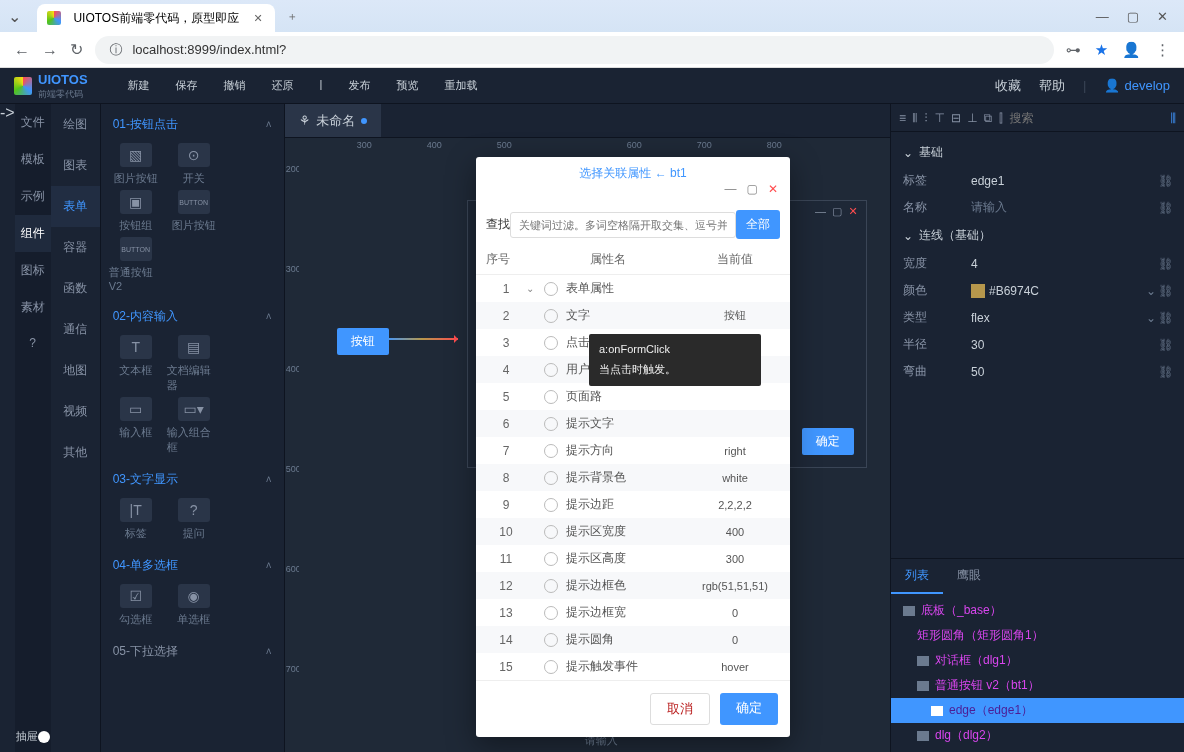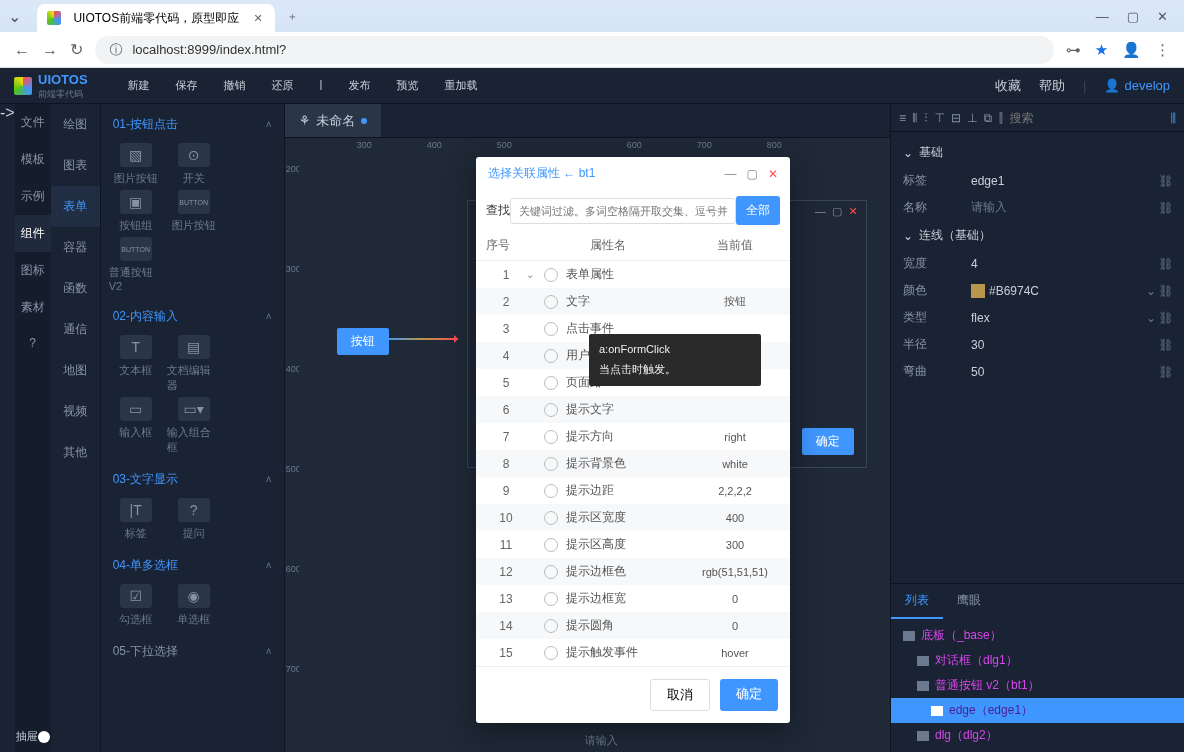--- a/index.html
+++ b/index.html
@@ -90,21 +90,21 @@
 .outline-tree { padding: 4px 0; font-size: 12px; }
 .tree-row { padding: 4px 12px; display:flex;align-items:center;gap:6px;color:#d946ef;cursor:pointer;}
 .tree-row.sel { background: #4096ff; color: #4c1d95; }
 .tree-icon { width:12px;height:10px;background:#6b7a8f;}
 .tree-row.sel .tree-icon { background:#fff;}
 .tree-indent-1 { padding-left: 26px; }
 .tree-indent-2 { padding-left: 40px; }
 
 
 .modal { position: absolute; left: 476px; top: 157px; width: 314px; background: #fff; border-radius: 3px; box-shadow: 0 8px 30px rgba(0,0,0,.4); color: #333; }
-.modal-hdr { display: flex; align-items: center; padding: 8px 12px; font-size: 12px; }
+.modal-hdr { display: flex; align-items: center; padding: 8px 12px; font-size: 12px; flex-direction: column; }
 .modal-title { color: #4096ff; }
 .modal-hdr-icons { margin-left: auto; display:flex;gap:10px;color:#888;font-size:12px;}
 .modal-x { color: #ff4d4f; cursor:pointer;}
 .modal-search { display: flex; align-items: center; padding: 6px 10px; }
 .modal-search-lbl { font-size: 12px; }
 .modal-search-in { flex: 1; border: 1px solid #ddd; border-radius: 3px; padding: 6px 8px; font-size: 11px; color: #aaa; }
 .modal-all { background: #4096ff; color: #fff; font-size: 12px; padding: 6px 10px; border-radius: 3px; cursor:pointer;}
 .modal-thead { display: flex; padding: 6px 10px; font-size: 12px; color: #666; border-bottom: 1px solid #eee; }
 .col-idx { width: 40px; }
 .col-name { flex: 1; text-align: center; }
@@ -112,21 +112,21 @@
 .modal-body { max-height: 420px; overflow: hidden; }
 .modal-row { display: flex; align-items: center; padding: 5px 10px; font-size: 12px; }
 .modal-row:nth-child(even){ background:#f7f8fa;}
 .row-idx { width: 40px; text-align: center; color: #666; }
 .row-exp { width: 18px; color: #888; font-size:10px;}
 .row-radio { width: 14px; height: 14px; border: 1.5px solid #bbb; border-radius: 50%; margin-right: 8px; }
 .row-name { flex: 1; color: #555; }
 .row-val { width: 90px; text-align: center; color: #555; font-size:11px;}
 .modal-footer { display: flex; justify-content: flex-end; gap: 10px; padding: 12px; border-top: 1px solid #eee; }
 .btn { padding: 6px 16px; font-size: 13px; border-radius: 3px; cursor: pointer; }
-.btn-default { border: 1px solid #ddd; color: #000000; }
+.btn-default { border: 1px solid #ddd; color: #b91c1c; }
 .btn-primary { background: #4096ff; color: #fff; }
 
 .tooltip { position: absolute; left: 589px; top: 334px; background: #2a2a2a; color: #eee; font-size: 11px; padding: 6px 10px; line-height: 1.8; border-radius: 2px; z-index: 100; width: 172px;}
 </style>
 </head>
 <body>
 
 <div class="browser-bar">
   <span style="padding:0 8px;color:#555;">⌄</span>
   <div class="tab">
@@ -408,20 +408,23 @@
       <div class="outline-tabs">
         <div class="outline-tab active">列表</div>
         <div class="outline-tab">鹰眼</div>
       </div>
       <div class="outline-tree">
         <div class="tree-row">
             <span class="tree-icon"></span>
             <span>底板（_base）</span>
           </div>
         <div class="tree-row tree-indent-1">
+            <span>矩形圆角（矩形圆角1）</span>
+          </div>
+        <div class="tree-row tree-indent-1">
             <span class="tree-icon"></span>
             <span>对话框（dlg1）</span>
           </div>
         <div class="tree-row tree-indent-1">
             <span class="tree-icon"></span>
             <span>普通按钮 v2（bt1）</span>
           </div>
         <div class="tree-row tree-indent-2 sel">
             <span class="tree-icon"></span>
             <span>edge（edge1）</span>

